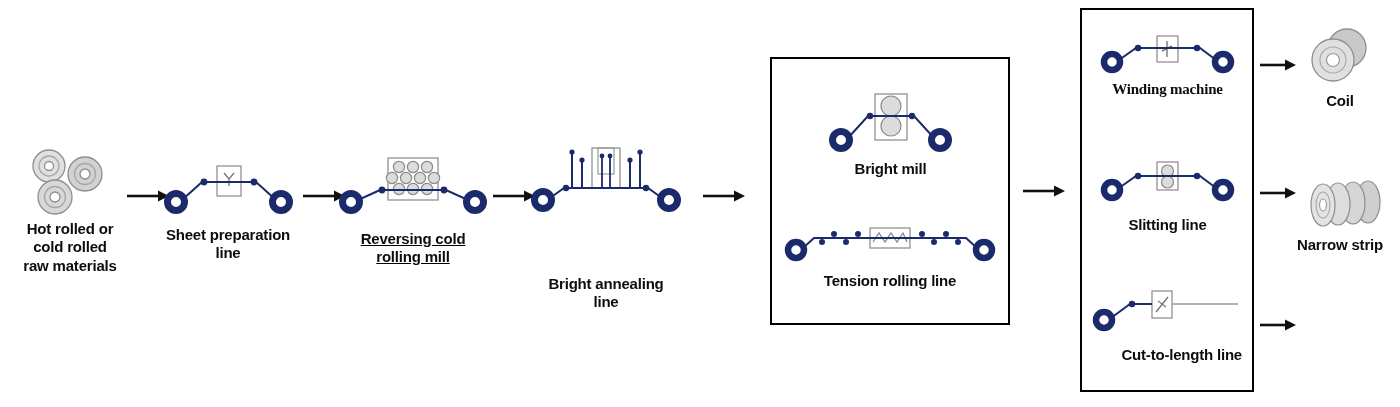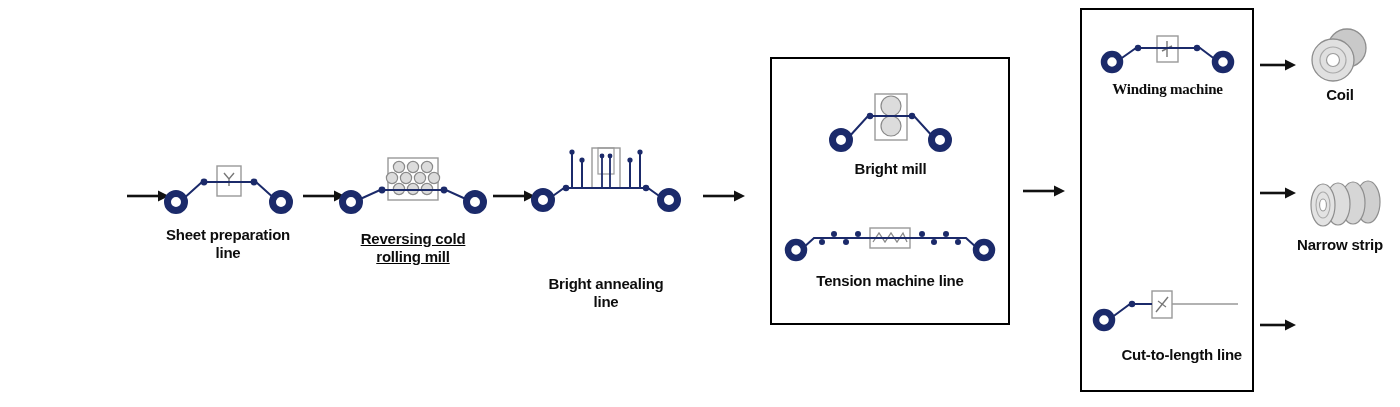--- a/index.html
+++ b/index.html
@@ -13,20 +13,38 @@
     white-space:pre-line;color:#0d0d0d;letter-spacing:-0.2px;
   }
   .arrow{position:absolute;}
   .pbox{position:absolute;border:2.5px solid #000;background:#fff;box-sizing:border-box;}
 </style>
 </head>
 <body>
 
 <div class="canvas">
 
+  <div class="stage" style="left:14px;top:146px;width:112px;">
+    <svg width="106" height="70" viewBox="0 0 106 70">
+      <g stroke="#8e8e8e" stroke-width="1.3">
+        <circle cx="68" cy="28" r="17" fill="#d2d2d2"></circle>
+        <circle cx="68" cy="28" r="10.5" fill="none" stroke="#a8a8a8"></circle>
+        <circle cx="68" cy="28" r="5" fill="#fff"></circle>
+        <circle cx="32" cy="20" r="16" fill="#e0e0e0"></circle>
+        <circle cx="32" cy="20" r="10" fill="none" stroke="#a8a8a8"></circle>
+        <circle cx="32" cy="20" r="4.5" fill="#fff"></circle>
+        <circle cx="38" cy="51" r="17" fill="#d8d8d8"></circle>
+        <circle cx="38" cy="51" r="10.5" fill="none" stroke="#a8a8a8"></circle>
+        <circle cx="38" cy="51" r="5" fill="#fff"></circle>
+      </g>
+    </svg>
+    <div class="label" style="margin-top:4px;">Hot rolled or
+cold rolled
+raw materials</div>
+  </div>
 
   <svg class="arrow" style="left:126px;top:189px;" width="44" height="14" viewBox="0 0 44 14">
     <line x1="1" y1="7" x2="33" y2="7" stroke="#111" stroke-width="2.6"></line>
       <polygon points="32,1.5 43,7 32,12.5" fill="#111"></polygon>
   </svg>
 
   <div class="stage" style="left:160px;top:160px;width:136px;">
     <svg width="132" height="56" viewBox="0 0 132 56">
       <rect x="55" y="6" width="24" height="30" fill="#fff" stroke="#999" stroke-width="1.4"></rect>
       <path d="M62 13 L67 19 L72 13 M67 19 L67 26" fill="none" stroke="#777" stroke-width="1.4"></path>
@@ -135,21 +153,21 @@
           <circle cx="62" cy="26" r="3"></circle>
           <circle cx="74" cy="18" r="3"></circle>
         <circle cx="138" cy="18" r="3"></circle>
           <circle cx="150" cy="26" r="3"></circle>
           <circle cx="162" cy="18" r="3"></circle>
           <circle cx="174" cy="26" r="3"></circle>
       </g>
       <circle cx="12" cy="34" r="8" fill="none" stroke="#1b2a6a" stroke-width="6.5"></circle>
       <circle cx="200" cy="34" r="8" fill="none" stroke="#1b2a6a" stroke-width="6.5"></circle>
     </svg>
-    <div class="label" style="margin-top:4px;">Tension machine line</div>
+    <div class="label" style="margin-top:4px;">Tension rolling line</div>
   </div>
 
   <svg class="arrow" style="left:1022px;top:184px;" width="44" height="14" viewBox="0 0 44 14">
     <line x1="1" y1="7" x2="33" y2="7" stroke="#111" stroke-width="2.6"></line>
       <polygon points="32,1.5 43,7 32,12.5" fill="#111"></polygon>
   </svg>
 
   <div class="pbox" style="left:1080px;top:8px;width:174px;height:384px;"></div>
 
   <div class="stage" style="left:1100px;top:34px;width:135px;">
@@ -159,20 +177,33 @@
       <line x1="62" y1="17" x2="72" y2="12" stroke="#777" stroke-width="1.4"></line>
       <path d="M19 26 L36 14 L100 14 L116 26" fill="none" stroke="#1b2a6a" stroke-width="2"></path>
       <circle cx="38" cy="14" r="3.2" fill="#1b2a6a"></circle>
       <circle cx="97" cy="14" r="3.2" fill="#1b2a6a"></circle>
       <circle cx="12" cy="28" r="8" fill="none" stroke="#1b2a6a" stroke-width="6.5"></circle>
       <circle cx="123" cy="28" r="8" fill="none" stroke="#1b2a6a" stroke-width="6.5"></circle>
     </svg>
     <div class="label" style="margin-top:4px;font-family:Liberation Serif, serif;">Winding machine</div>
   </div>
 
+  <div class="stage" style="left:1100px;top:160px;width:135px;">
+    <svg width="135" height="46" viewBox="0 0 135 46">
+      <rect x="57" y="2" width="21" height="28" fill="#fff" stroke="#999" stroke-width="1.4"></rect>
+      <circle cx="67.5" cy="11" r="6" fill="#dcdcdc" stroke="#8a8a8a" stroke-width="1.2"></circle>
+      <circle cx="67.5" cy="22" r="6" fill="#dcdcdc" stroke="#8a8a8a" stroke-width="1.2"></circle>
+      <path d="M19 28 L36 16 L100 16 L116 28" fill="none" stroke="#1b2a6a" stroke-width="2"></path>
+      <circle cx="38" cy="16" r="3.2" fill="#1b2a6a"></circle>
+      <circle cx="97" cy="16" r="3.2" fill="#1b2a6a"></circle>
+      <circle cx="12" cy="30" r="8" fill="none" stroke="#1b2a6a" stroke-width="6.5"></circle>
+      <circle cx="123" cy="30" r="8" fill="none" stroke="#1b2a6a" stroke-width="6.5"></circle>
+    </svg>
+    <div class="label" style="margin-top:10px;">Slitting line</div>
+  </div>
 
   <div class="stage" style="left:1092px;top:288px;width:150px;align-items:flex-end;">
     <svg width="150" height="46" viewBox="0 0 150 46">
       <rect x="60" y="3" width="20" height="27" fill="#fff" stroke="#999" stroke-width="1.4"></rect>
       <line x1="64" y1="24" x2="76" y2="9" stroke="#777" stroke-width="1.4"></line>
       <line x1="66" y1="13" x2="74" y2="19" stroke="#777" stroke-width="1.1"></line>
       <path d="M19 30 L38 16 L60 16" fill="none" stroke="#1b2a6a" stroke-width="2"></path>
       <line x1="80" y1="16" x2="146" y2="16" stroke="#999" stroke-width="1.6"></line>
       <circle cx="40" cy="16" r="3.2" fill="#1b2a6a"></circle>
       <circle cx="12" cy="32" r="8" fill="none" stroke="#1b2a6a" stroke-width="6.5"></circle>
@@ -193,21 +224,21 @@
       <polygon points="26,1.5 37,7 26,12.5" fill="#111"></polygon>
   </svg>
 
   <div class="stage" style="left:1300px;top:26px;width:80px;">
     <svg width="72" height="60" viewBox="0 0 72 60">
       <circle cx="43" cy="22" r="19" fill="#c9c9c9" stroke="#8e8e8e" stroke-width="1.3"></circle>
       <circle cx="29" cy="34" r="21" fill="#e0e0e0" stroke="#8e8e8e" stroke-width="1.3"></circle>
       <circle cx="29" cy="34" r="13" fill="none" stroke="#a9a9a9" stroke-width="1.2"></circle>
       <circle cx="29" cy="34" r="6.5" fill="#fff" stroke="#9a9a9a" stroke-width="1.2"></circle>
     </svg>
-    <div class="label" style="">Coil</div>
+    <div class="label" style="margin-top:6px;">Coil</div>
   </div>
 
   <div class="stage" style="left:1292px;top:176px;width:96px;">
     <svg width="96" height="56" viewBox="0 0 96 56">
       <g stroke="#8e8e8e" stroke-width="1.2">
         <ellipse cx="76" cy="26" rx="12" ry="21" fill="#cfcfcf"></ellipse>
         <ellipse cx="61" cy="27" rx="12" ry="21" fill="#d6d6d6"></ellipse>
         <ellipse cx="46" cy="28" rx="12" ry="21" fill="#dddddd"></ellipse>
         <ellipse cx="31" cy="29" rx="12" ry="21" fill="#e3e3e3"></ellipse>
       </g>

